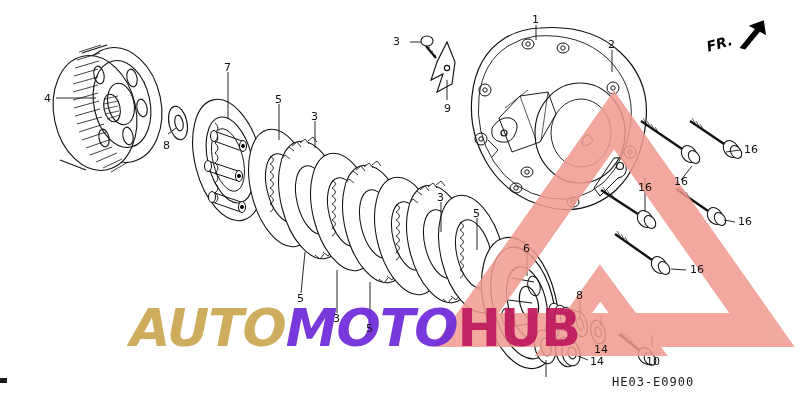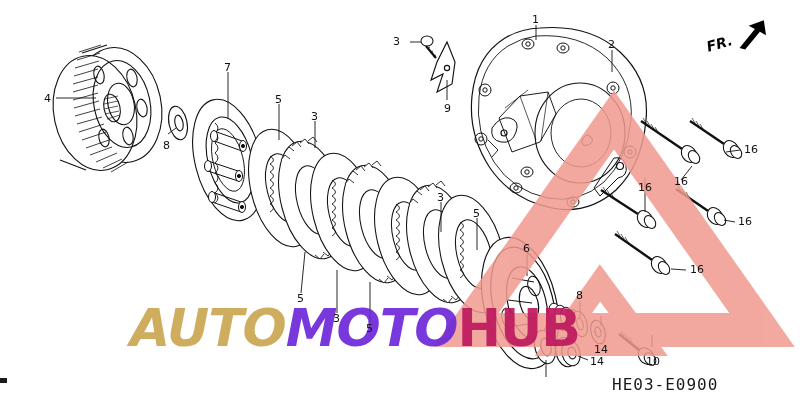--- a/index.html
+++ b/index.html
@@ -62,21 +62,21 @@
     font-size: 11px;
     color: #111111;
     line-height: 1;
     white-space: nowrap;
   }
   .diagcode {
     position: absolute;
     left: 612px;
     top: 375px;
     font-family: "DejaVu Sans Mono", monospace;
-    font-size: 16px;
+    font-size: 12px;
     letter-spacing: 1px;
     color: #1a1a1a;
     z-index: 9;
     white-space: nowrap;
   }
   .frmark {
     position: absolute;
     left: 706px;
     top: 26px;
     font-family: "DejaVu Sans", sans-serif;

